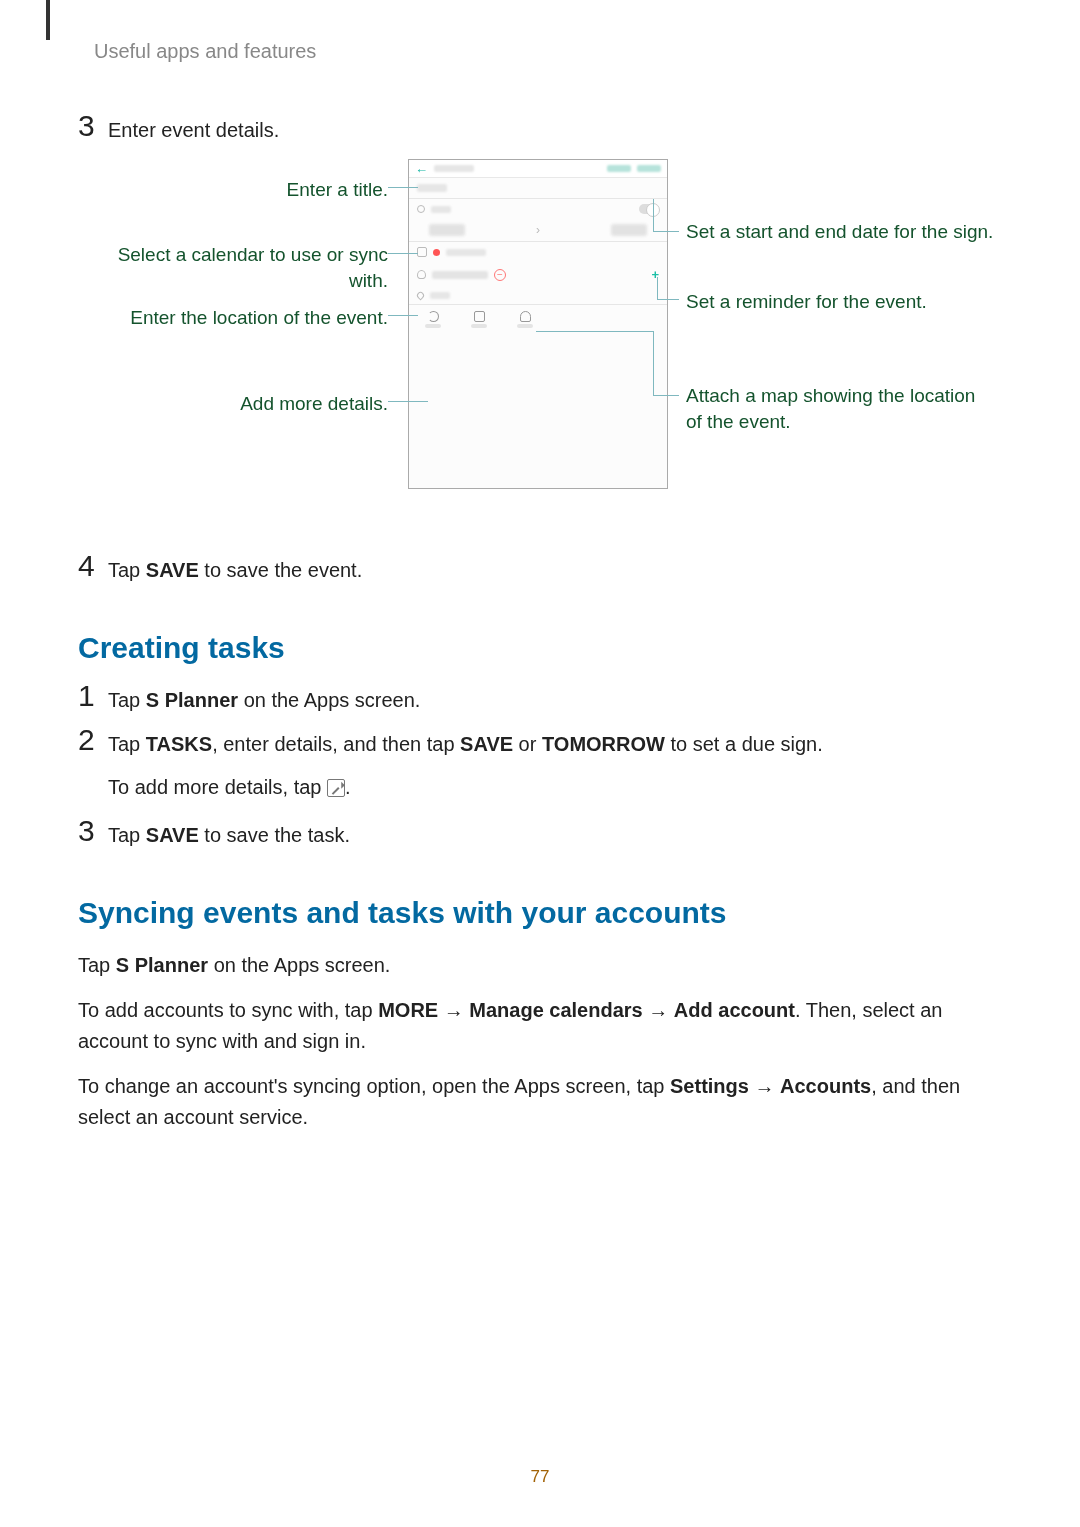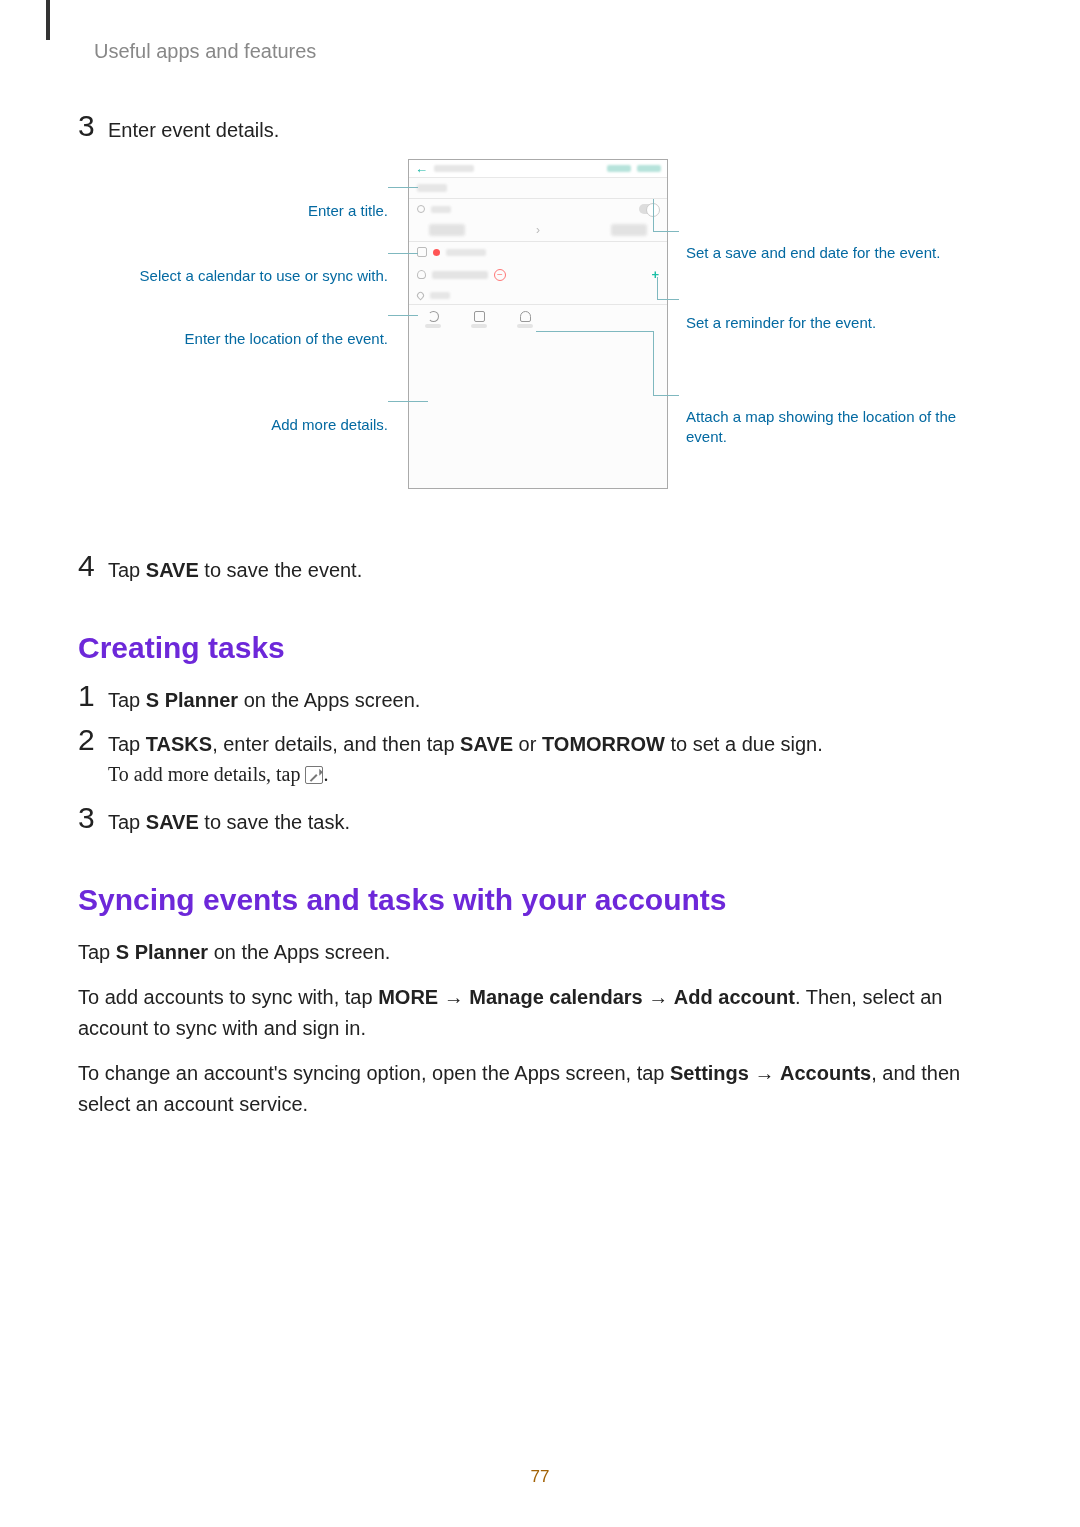--- a/index.html
+++ b/index.html
@@ -42,26 +42,25 @@
     margin-top: -4px;
   }
   .step-body {
     font-size: 20px;
     line-height: 1.5;
     padding-top: 0;
   }
   .step-sub {
     font-size: 20px;
     line-height: 1.5;
-    margin-top: 0;
-    font-family: Liberation Serif, serif;
+    margin-top: 13px;
   }
   .b { font-weight: 700; }
   .h2 {
-    color: #6d28d9;
+    color: #0369a1;
     font-size: 30px;
     font-weight: 700;
     margin-top: 46px;
     margin-bottom: 20px;
   }
   .para {
     font-size: 20px;
     line-height: 1.55;
     margin-bottom: 14px;
   }
@@ -189,24 +188,23 @@
   }
   .detail-icons .ic {
     display: flex; flex-direction: column; align-items: center; gap: 2px;
     color: #999;
   }
   .detail-icons .ic .sq { width: 11px; height: 11px; border: 1.2px solid #999; border-radius: 2px; }
   .detail-icons .label-blur { width: 16px; height: 4px; background: #e4e4e4; border-radius: 2px; }
 
   .callout {
     position: absolute;
-    font-size: 15px;
-    color: #0369a1;
+    font-size: 19px;
+    color: #14532d;
     line-height: 1.35;
-    margin-top: 24px;
   }
   .callout.left { text-align: right; }
   .line {
     position: absolute;
     background: #7fb8bf;
   }
   .line.h { height: 1px; }
   .line.v { width: 1px; }
 </style>
 </head>
@@ -286,21 +284,21 @@
 
     <div class="callout left" style="left:0; top:83px; width:310px;">Select a calendar to use or sync with.</div>
     <div class="line h" style="left:310px; top:94px; width:30px;"></div>
 
     <div class="callout left" style="left:0; top:146px; width:310px;">Enter the location of the event.</div>
     <div class="line h" style="left:310px; top:156px; width:30px;"></div>
 
     <div class="callout left" style="left:0; top:232px; width:310px;">Add more details.</div>
     <div class="line h" style="left:310px; top:242px; width:40px;"></div>
 
-    <div class="callout" style="left:608px; top:60px; width:310px;">Set a save and end date for the event.</div>
+    <div class="callout" style="left:608px; top:60px; width:310px;">Set a start and end date for the sign.</div>
     <div class="line h" style="left:575px; top:72px; width:26px;"></div>
     <div class="line v" style="left:575px; top:40px; height:32px;"></div>
 
     <div class="callout" style="left:608px; top:130px; width:310px;">Set a reminder for the event.</div>
     <div class="line h" style="left:579px; top:140px; width:22px;"></div>
     <div class="line v" style="left:579px; top:118px; height:22px;"></div>
 
     <div class="callout" style="left:608px; top:224px; width:310px;">Attach a map showing the location of the event.</div>
     <div class="line h" style="left:575px; top:236px; width:26px;"></div>
     <div class="line v" style="left:575px; top:172px; height:64px;"></div>

